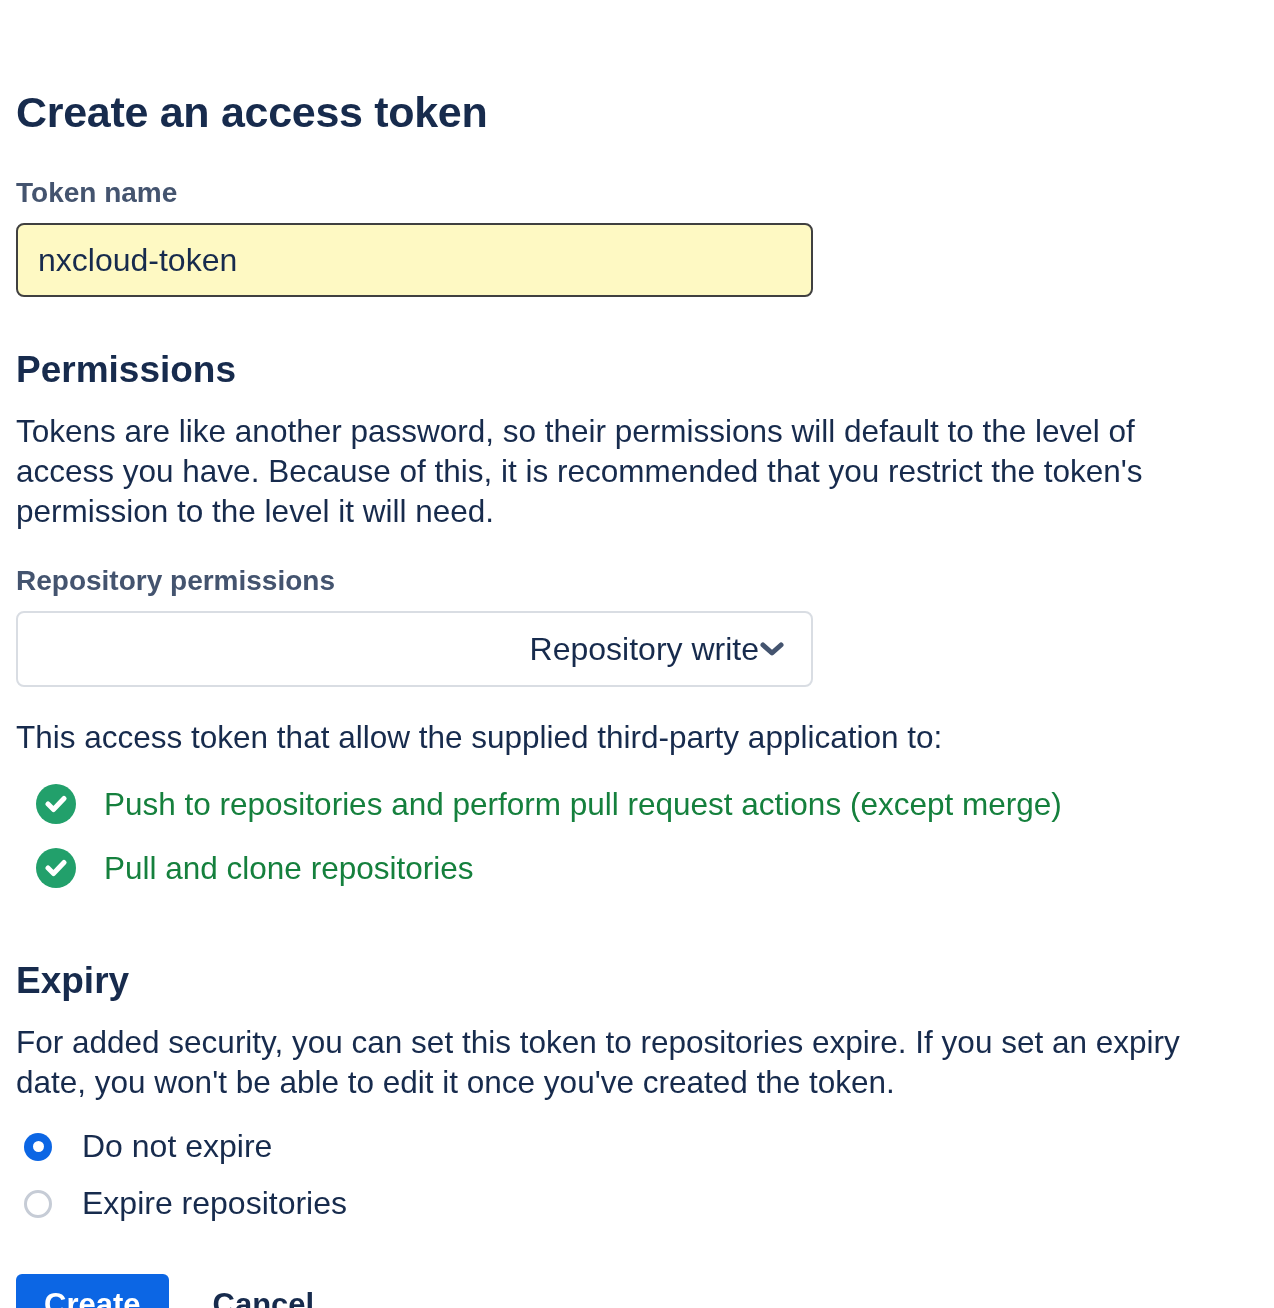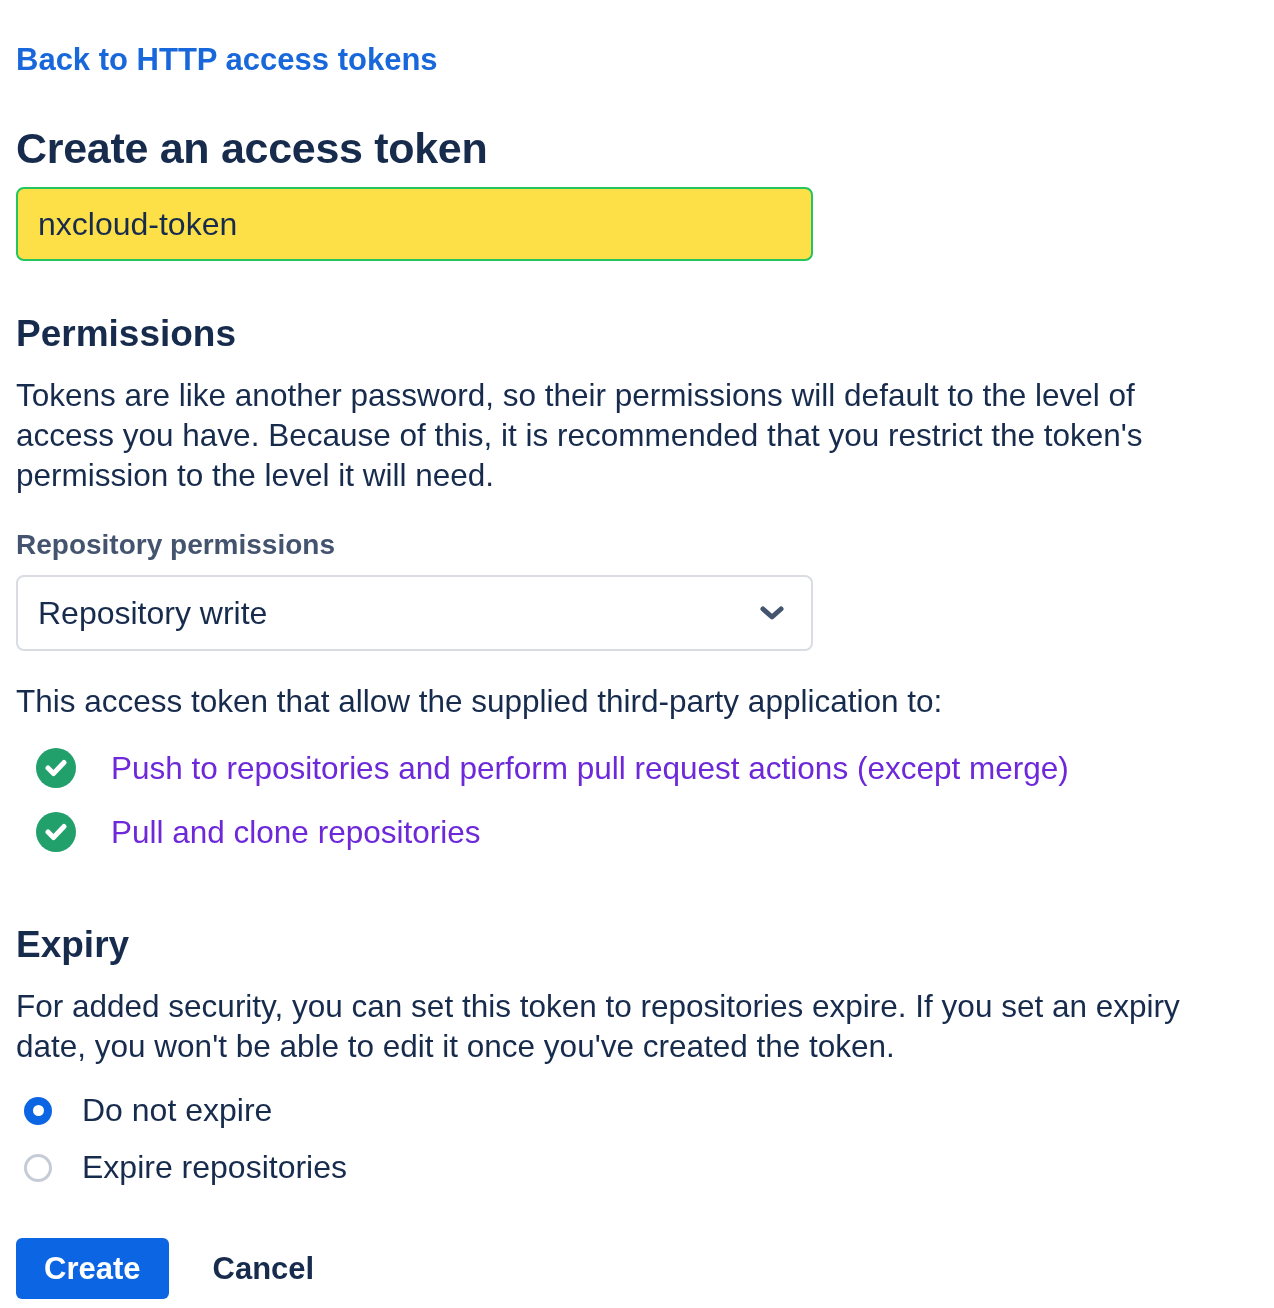--- a/index.html
+++ b/index.html
@@ -34,27 +34,27 @@
     font-size: 28px;
     font-weight: 700;
     color: #44546F;
   }
 
   .text-input {
     display: block;
     margin-top: 14px;
     width: 797px;
     height: 74px;
-    border: 2px solid #22c55e;
+    border: 2px solid #404040;
     border-radius: 8px;
     padding: 0 20px;
     font-size: 32px;
     font-family: "Liberation Sans", "DejaVu Sans", sans-serif;
     color: #172B4D;
-    background: #fde047;
+    background: #fef9c3;
     outline: none;
   }
 
   .section-heading {
     margin-top: 52px;
     font-size: 37px;
     font-weight: 600;
     color: #172B4D;
   }
 
@@ -70,21 +70,21 @@
 
   .select-box {
     margin-top: 14px;
     width: 797px;
     height: 76px;
     border: 2px solid #D9DDE3;
     border-radius: 8px;
     background: #ffffff;
     display: flex;
     align-items: center;
-    justify-content: space-between;
+    justify-content: flex-end;
     padding: 0 26px 0 20px;
     cursor: pointer;
   }
   .select-value { font-size: 32px; color: #172B4D; }
   .chevron-icon { display: flex; align-items: center; }
 
   .allow-intro {
     margin-top: 32px;
     font-size: 31.5px;
     color: #172B4D;
@@ -103,23 +103,23 @@
   .check-circle {
     width: 40px; height: 40px;
     border-radius: 50%;
     background: #22A06B;
     display: flex;
     align-items: center;
     justify-content: center;
     flex: none;
   }
   .capability-text {
-    margin-left: 35px;
+    margin-left: 28px;
     font-size: 31.5px;
-    color: #6d28d9;
+    color: #15803d;
   }
 
   .expiry-heading { margin-top: 72px; }
 
   .radio-group { margin-top: 26px; }
   .radio-row {
     display: flex;
     align-items: center;
     margin-bottom: 20px;
     cursor: pointer;
@@ -169,24 +169,24 @@
     color: #172B4D;
     font-family: "Liberation Sans", "DejaVu Sans", sans-serif;
     cursor: pointer;
   }
 </style>
 </head>
 <body>
 
 <div class="container">
 
-  <a class="back-link">Back to HTTP access tokens</a>
 
   <h1 class="page-title">Create an access token</h1>
 
+  <div class="field-label">Token name</div>
   <input class="text-input" type="text" value="nxcloud-token" style="">
 
   <h2 class="section-heading">Permissions</h2>
   <p class="section-desc">Tokens are like another password, so their permissions will default to the level of access you have. Because of this, it is recommended that you restrict the token's permission to the level it will need.</p>
 
   <div class="field-label select-label">Repository permissions</div>
   <div class="select-box">
     <span class="select-value">Repository write</span>
     <span class="chevron-icon">
       <svg width="26" height="16" viewBox="0 0 26 16">

